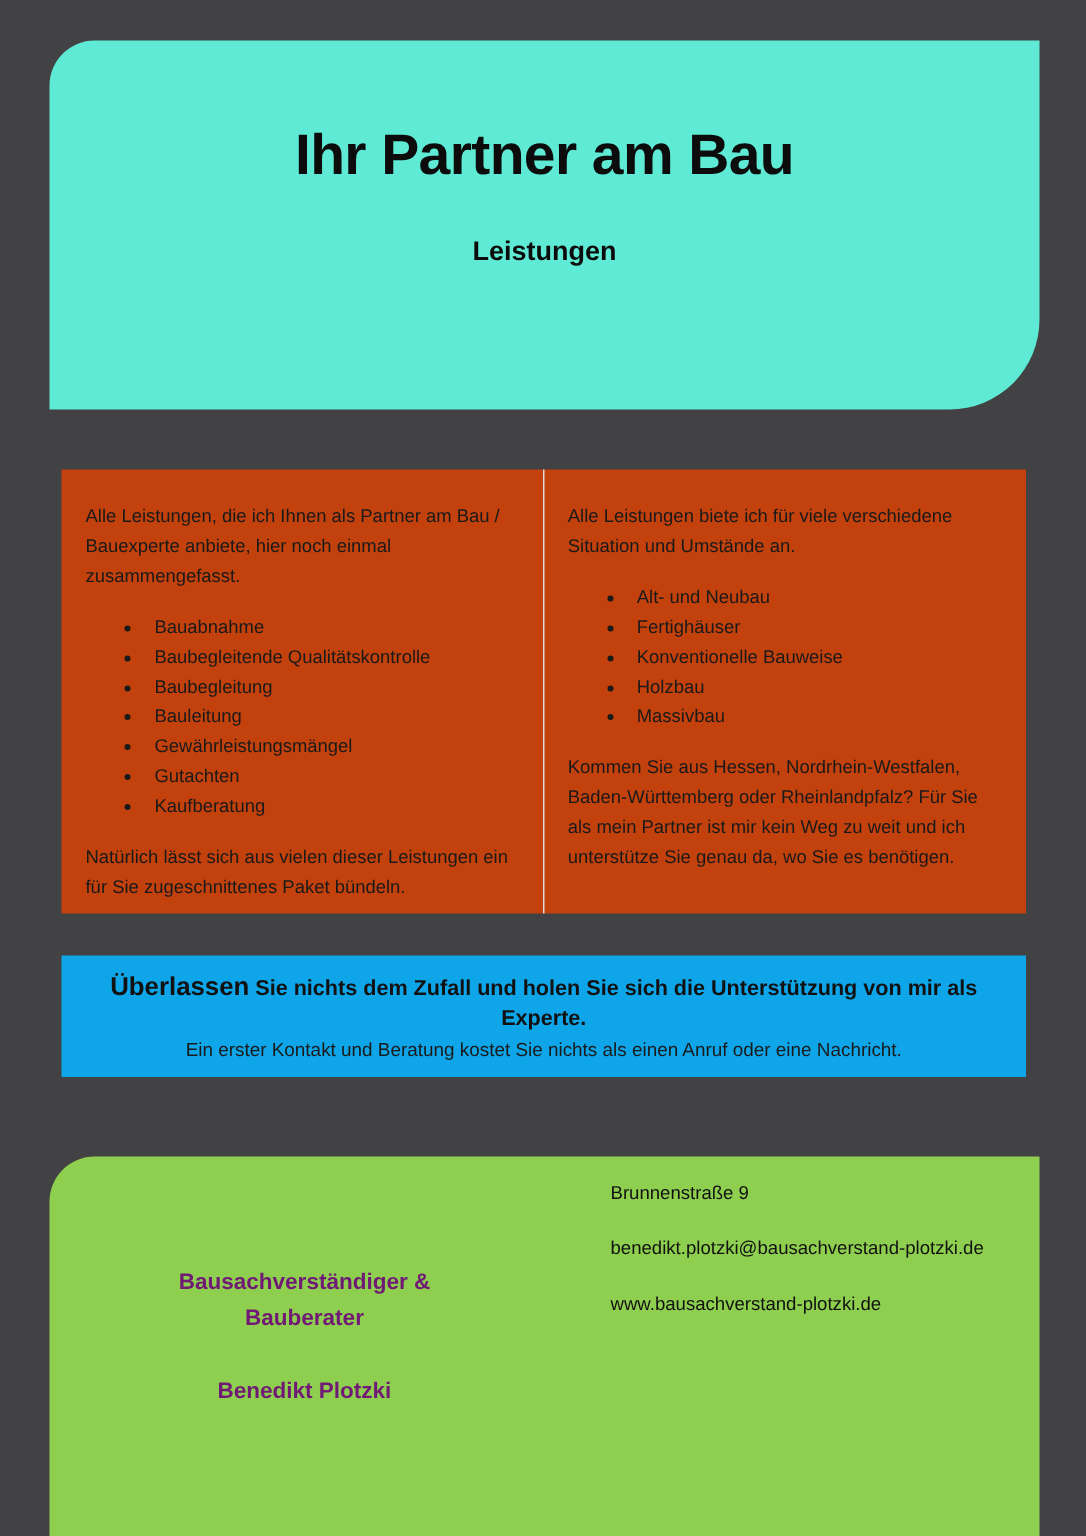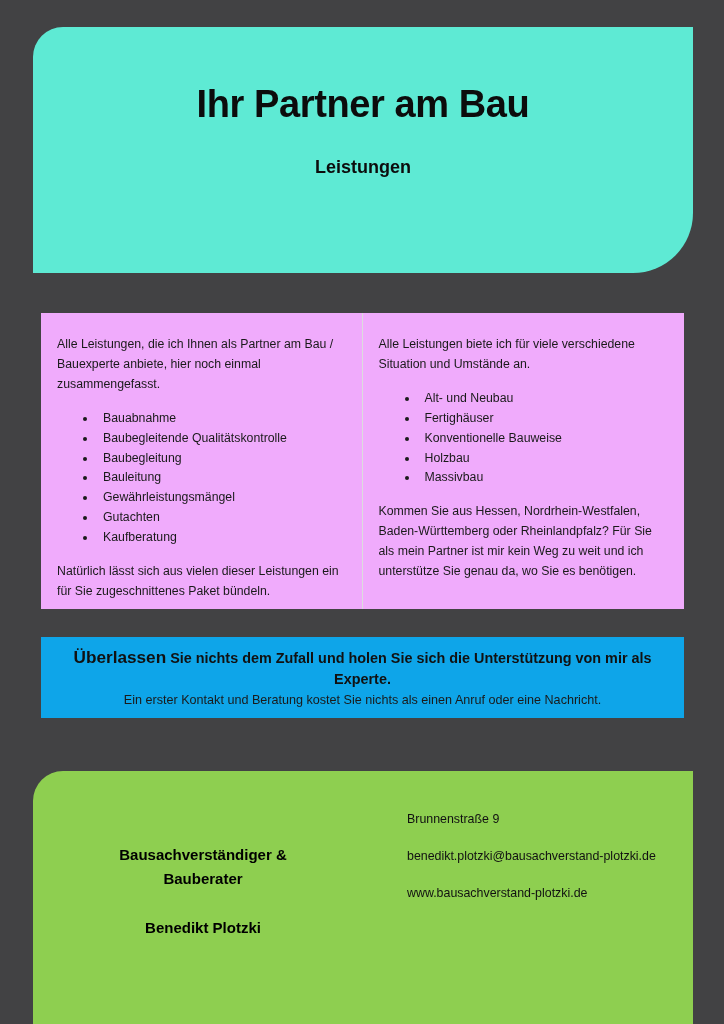--- a/index.html
+++ b/index.html
@@ -51,21 +51,21 @@
     color: #0c0c0c;
   }
 
   
   .content-card {
     position: absolute;
     left: 41px;
     top: 313px;
     width: 643px;
     height: 296px;
-    background: #f0abfc;
+    background: #c2410c;
     display: flex;
     flex-direction: row;
   }
   .col {
     width: 50%;
     padding: 22px 16px 10px 16px;
     font-size: 12.3px;
     line-height: 1.62;
     color: #1a1a1a;
   }
@@ -121,33 +121,33 @@
     height: 253px;
     background: #8ecf50;
     border-radius: 30px 0 0 0;
     display: flex;
     flex-direction: row;
   }
   .footer-identity {
     width: 340px;
     padding-top: 72px;
     text-align: center;
-    color: #000000;
+    color: #701a75;
   }
   .footer-identity p {
     margin: 0;
     font-size: 15px;
     font-weight: bold;
     line-height: 1.62;
   }
   .footer-identity .name-block {
     margin-top: 24px;
   }
   .footer-contact {
-    padding-top: 40px;
+    padding-top: 16px;
     padding-left: 34px;
     color: #111111;
   }
   .footer-contact p {
     margin: 0 0 21px 0;
     font-size: 12.4px;
     line-height: 1.3;
   }
 </style>
 </head>

